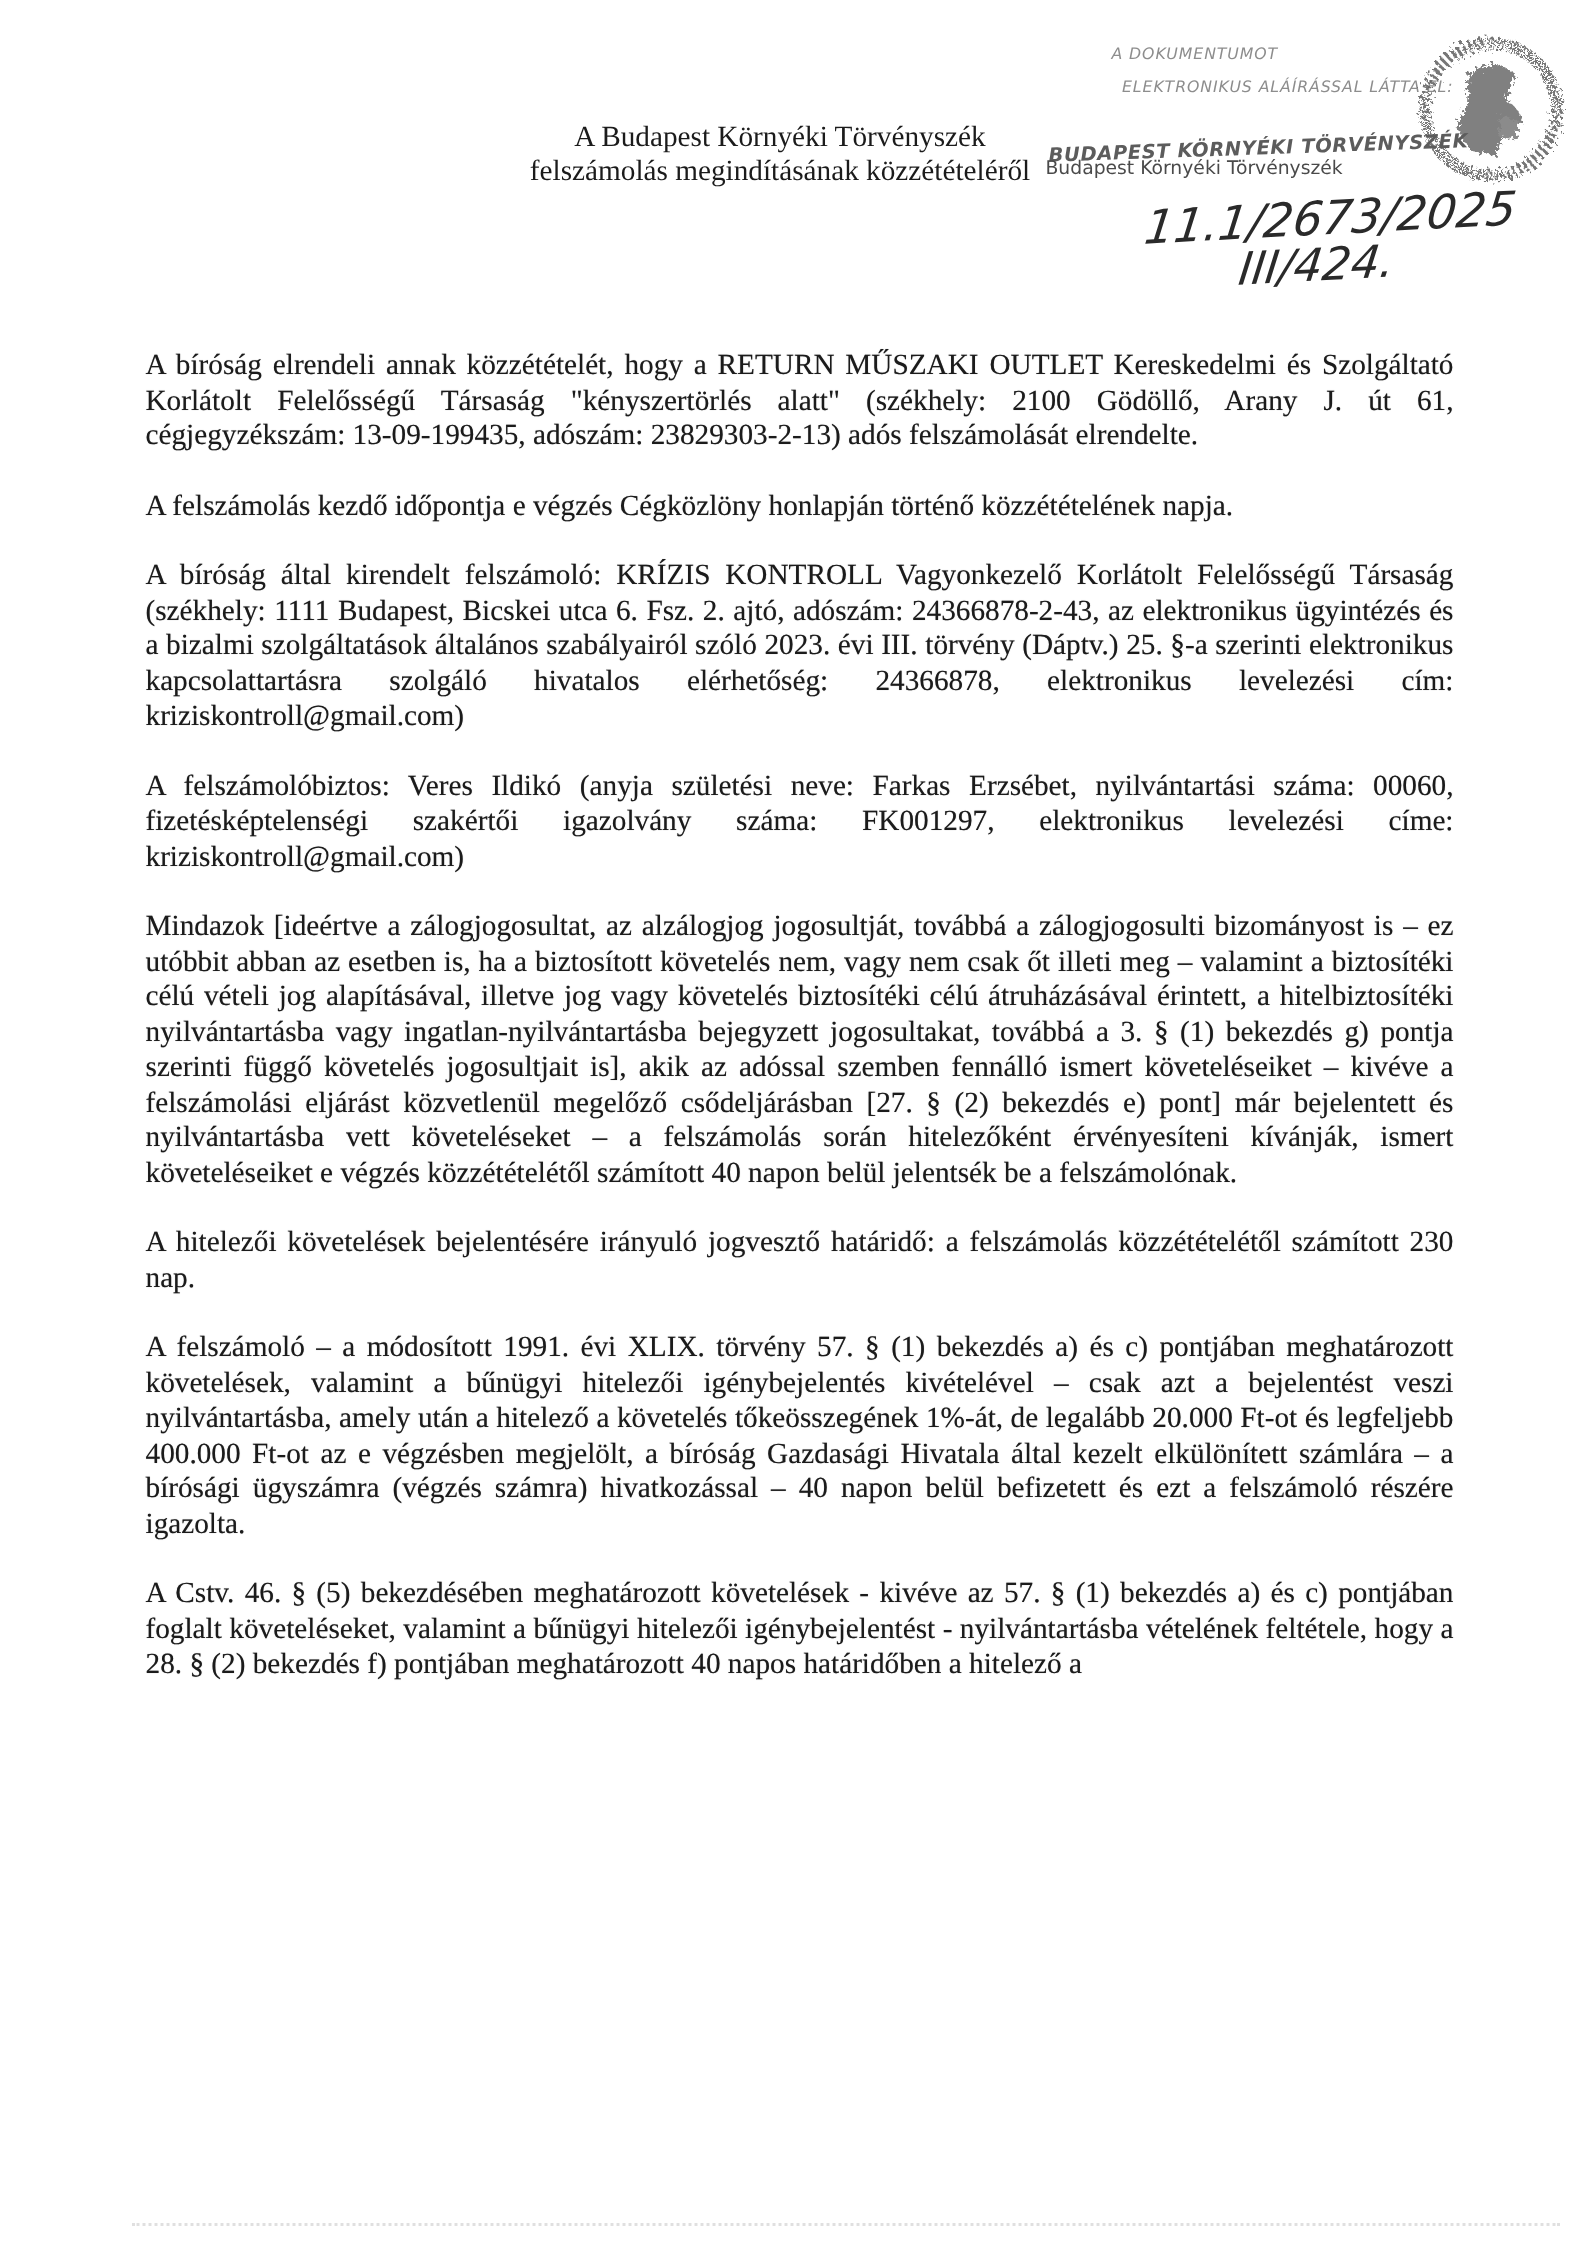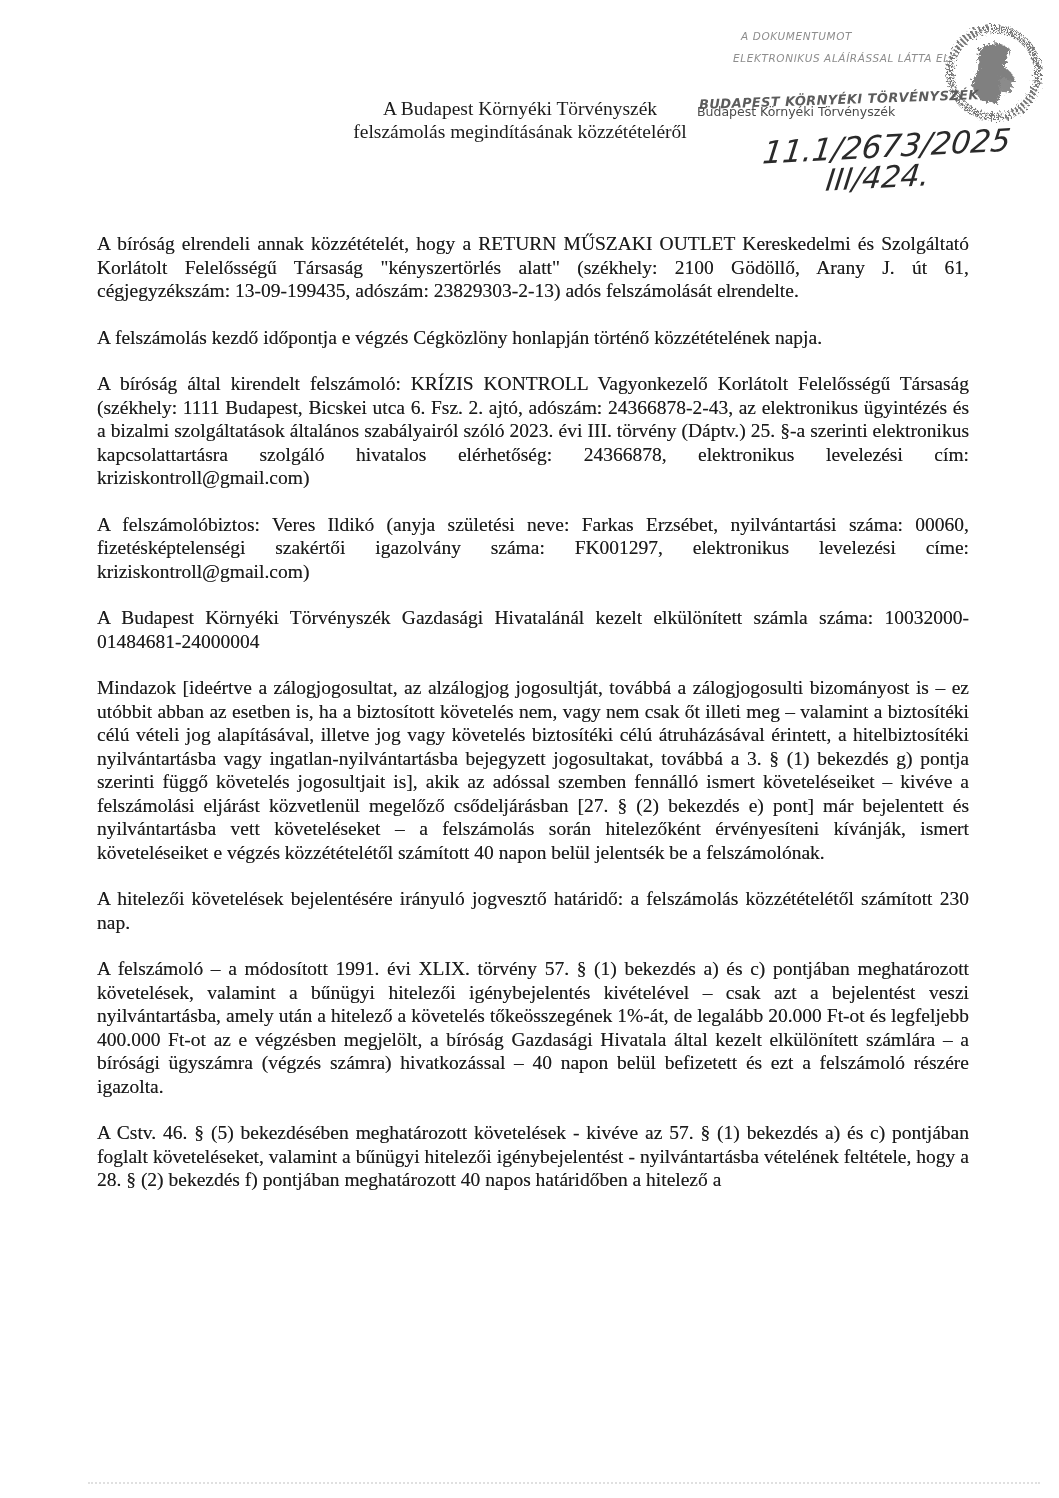--- a/index.html
+++ b/index.html
@@ -12,21 +12,21 @@
     overflow:hidden;
   }
   
   .esign-note{
     position:absolute;top:30px;left:733px;width:260px;
     font-family:"DejaVu Sans", sans-serif;
     font-size:10.5px;line-height:13px;color:#8d8d8d;
     font-style:italic;letter-spacing:0.6px;
   }
   .esign-note .l1{margin-left:8px;}
-  .esign-note .l2{margin-top:9px;}
+  .esign-note .l2{margin-top:9px;margin-left:15px;}
   
   .stamp-caps{
     position:absolute;top:92px;left:699px;
     font-family:"DejaVu Sans", sans-serif;
     font-size:13px;font-weight:bold;font-style:italic;
     color:#5c5c5c;letter-spacing:0.4px;
     transform:rotate(-2deg);white-space:nowrap;
   }
   .stamp-plain{
     position:absolute;top:104px;left:697px;
@@ -40,21 +40,21 @@
     position:absolute;
     font-family:"DejaVu Sans", sans-serif;
     font-style:italic;color:#2a2a2a;
     transform:rotate(-3deg) skewX(-10deg);
     white-space:nowrap;
   }
   .hw1{top:128px;left:763px;font-size:31px;}
   .hw2{top:160px;left:826px;font-size:30px;}
   
   .heading{
-    position:absolute;top:97px;left:305px;width:430px;
+    position:absolute;top:80px;left:305px;width:430px;
     text-align:center;font-size:19.5px;line-height:23px;
   }
   
   .body-text{
     position:absolute;top:232px;left:97px;width:872px;
     font-size:19.5px;line-height:23.5px;text-align:justify;
     text-shadow:0 0 0.5px rgba(20,20,20,.55);
   }
   .body-text p{margin:0 0 23px 0;}
   
@@ -98,21 +98,20 @@
   <div class="heading">
     <div>A Budapest Környéki Törvényszék</div>
     <div>felszámolás megindításának közzétételéről</div>
   </div>
 
   <div class="body-text">
     <p>A bíróság elrendeli annak közzétételét, hogy a RETURN MŰSZAKI OUTLET Kereskedelmi és Szolgáltató Korlátolt Felelősségű Társaság "kényszertörlés alatt" (székhely: 2100 Gödöllő, Arany J. út 61, cégjegyzékszám: 13-09-199435, adószám: 23829303-2-13) adós felszámolását elrendelte.</p>
     <p>A felszámolás kezdő időpontja e végzés Cégközlöny honlapján történő közzétételének napja.</p>
     <p>A bíróság által kirendelt felszámoló: KRÍZIS KONTROLL Vagyonkezelő Korlátolt Felelősségű Társaság (székhely: 1111 Budapest, Bicskei utca 6. Fsz. 2. ajtó, adószám: 24366878-2-43, az elektronikus ügyintézés és a bizalmi szolgáltatások általános szabályairól szóló 2023. évi III. törvény (Dáptv.) 25. §-a szerinti elektronikus kapcsolattartásra szolgáló hivatalos elérhetőség: 24366878, elektronikus levelezési cím: kriziskontroll@gmail.com)</p>
     <p>A felszámolóbiztos: Veres Ildikó (anyja születési neve: Farkas Erzsébet, nyilvántartási száma: 00060, fizetésképtelenségi szakértői igazolvány száma: FK001297, elektronikus levelezési címe: kriziskontroll@gmail.com)</p>
-    <p>A Budapest Környéki Törvényszék Gazdasági Hivatalánál kezelt elkülönített számla száma: 10032000-01484681-24000004</p>
     <p>Mindazok [ideértve a zálogjogosultat, az alzálogjog jogosultját, továbbá a zálogjogosulti bizományost is – ez utóbbit abban az esetben is, ha a biztosított követelés nem, vagy nem csak őt illeti meg – valamint a biztosítéki célú vételi jog alapításával, illetve jog vagy követelés biztosítéki célú átruházásával érintett, a hitelbiztosítéki nyilvántartásba vagy ingatlan-nyilvántartásba bejegyzett jogosultakat, továbbá a 3. § (1) bekezdés g) pontja szerinti függő követelés jogosultjait is], akik az adóssal szemben fennálló ismert követeléseiket – kivéve a felszámolási eljárást közvetlenül megelőző csődeljárásban [27. § (2) bekezdés e) pont] már bejelentett és nyilvántartásba vett követeléseket – a felszámolás során hitelezőként érvényesíteni kívánják, ismert követeléseiket e végzés közzétételétől számított 40 napon belül jelentsék be a felszámolónak.</p>
     <p>A hitelezői követelések bejelentésére irányuló jogvesztő határidő: a felszámolás közzétételétől számított 230 nap.</p>
     <p>A felszámoló – a módosított 1991. évi XLIX. törvény 57. § (1) bekezdés a) és c) pontjában meghatározott követelések, valamint a bűnügyi hitelezői igénybejelentés kivételével – csak azt a bejelentést veszi nyilvántartásba, amely után a hitelező a követelés tőkeösszegének 1%-át, de legalább 20.000 Ft-ot és legfeljebb 400.000 Ft-ot az e végzésben megjelölt, a bíróság Gazdasági Hivatala által kezelt elkülönített számlára – a bírósági ügyszámra (végzés számra) hivatkozással – 40 napon belül befizetett és ezt a felszámoló részére igazolta.</p>
     <p>A Cstv. 46. § (5) bekezdésében meghatározott követelések - kivéve az 57. § (1) bekezdés a) és c) pontjában foglalt követeléseket, valamint a bűnügyi hitelezői igénybejelentést - nyilvántartásba vételének feltétele, hogy a 28. § (2) bekezdés f) pontjában meghatározott 40 napos határidőben a hitelező a</p>
   </div>
 
   <div class="bottom-artifact"></div>
 
 </div>
 

